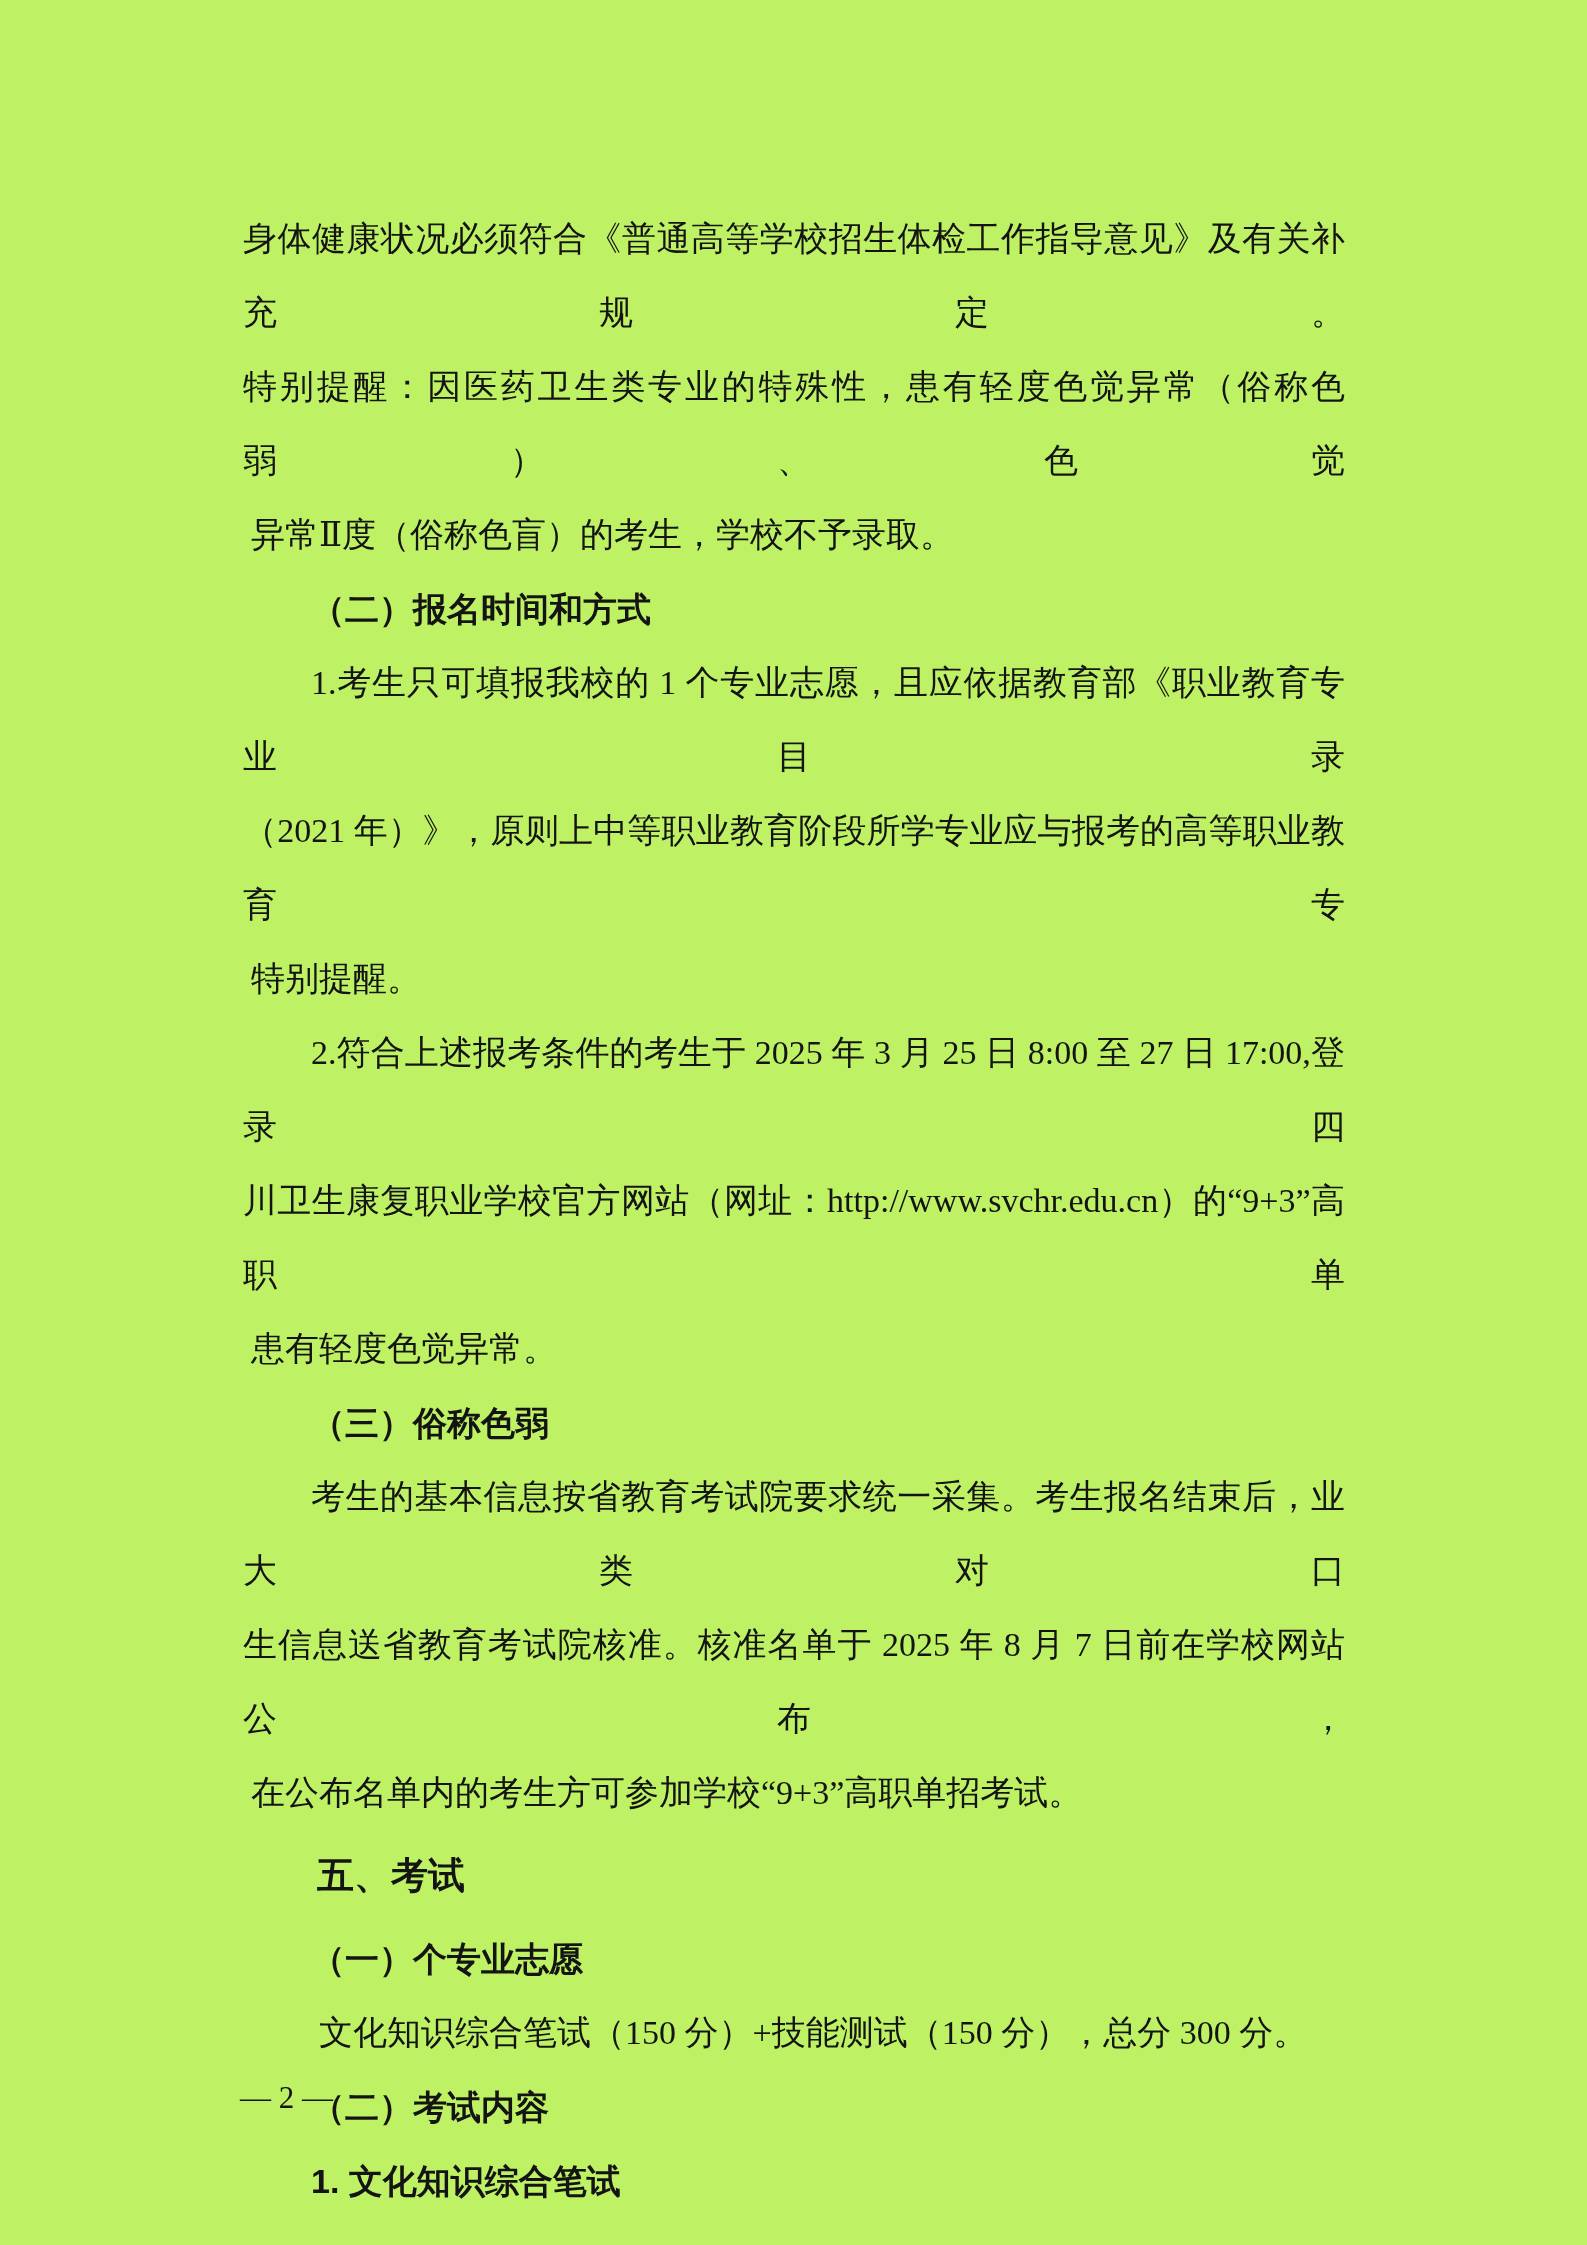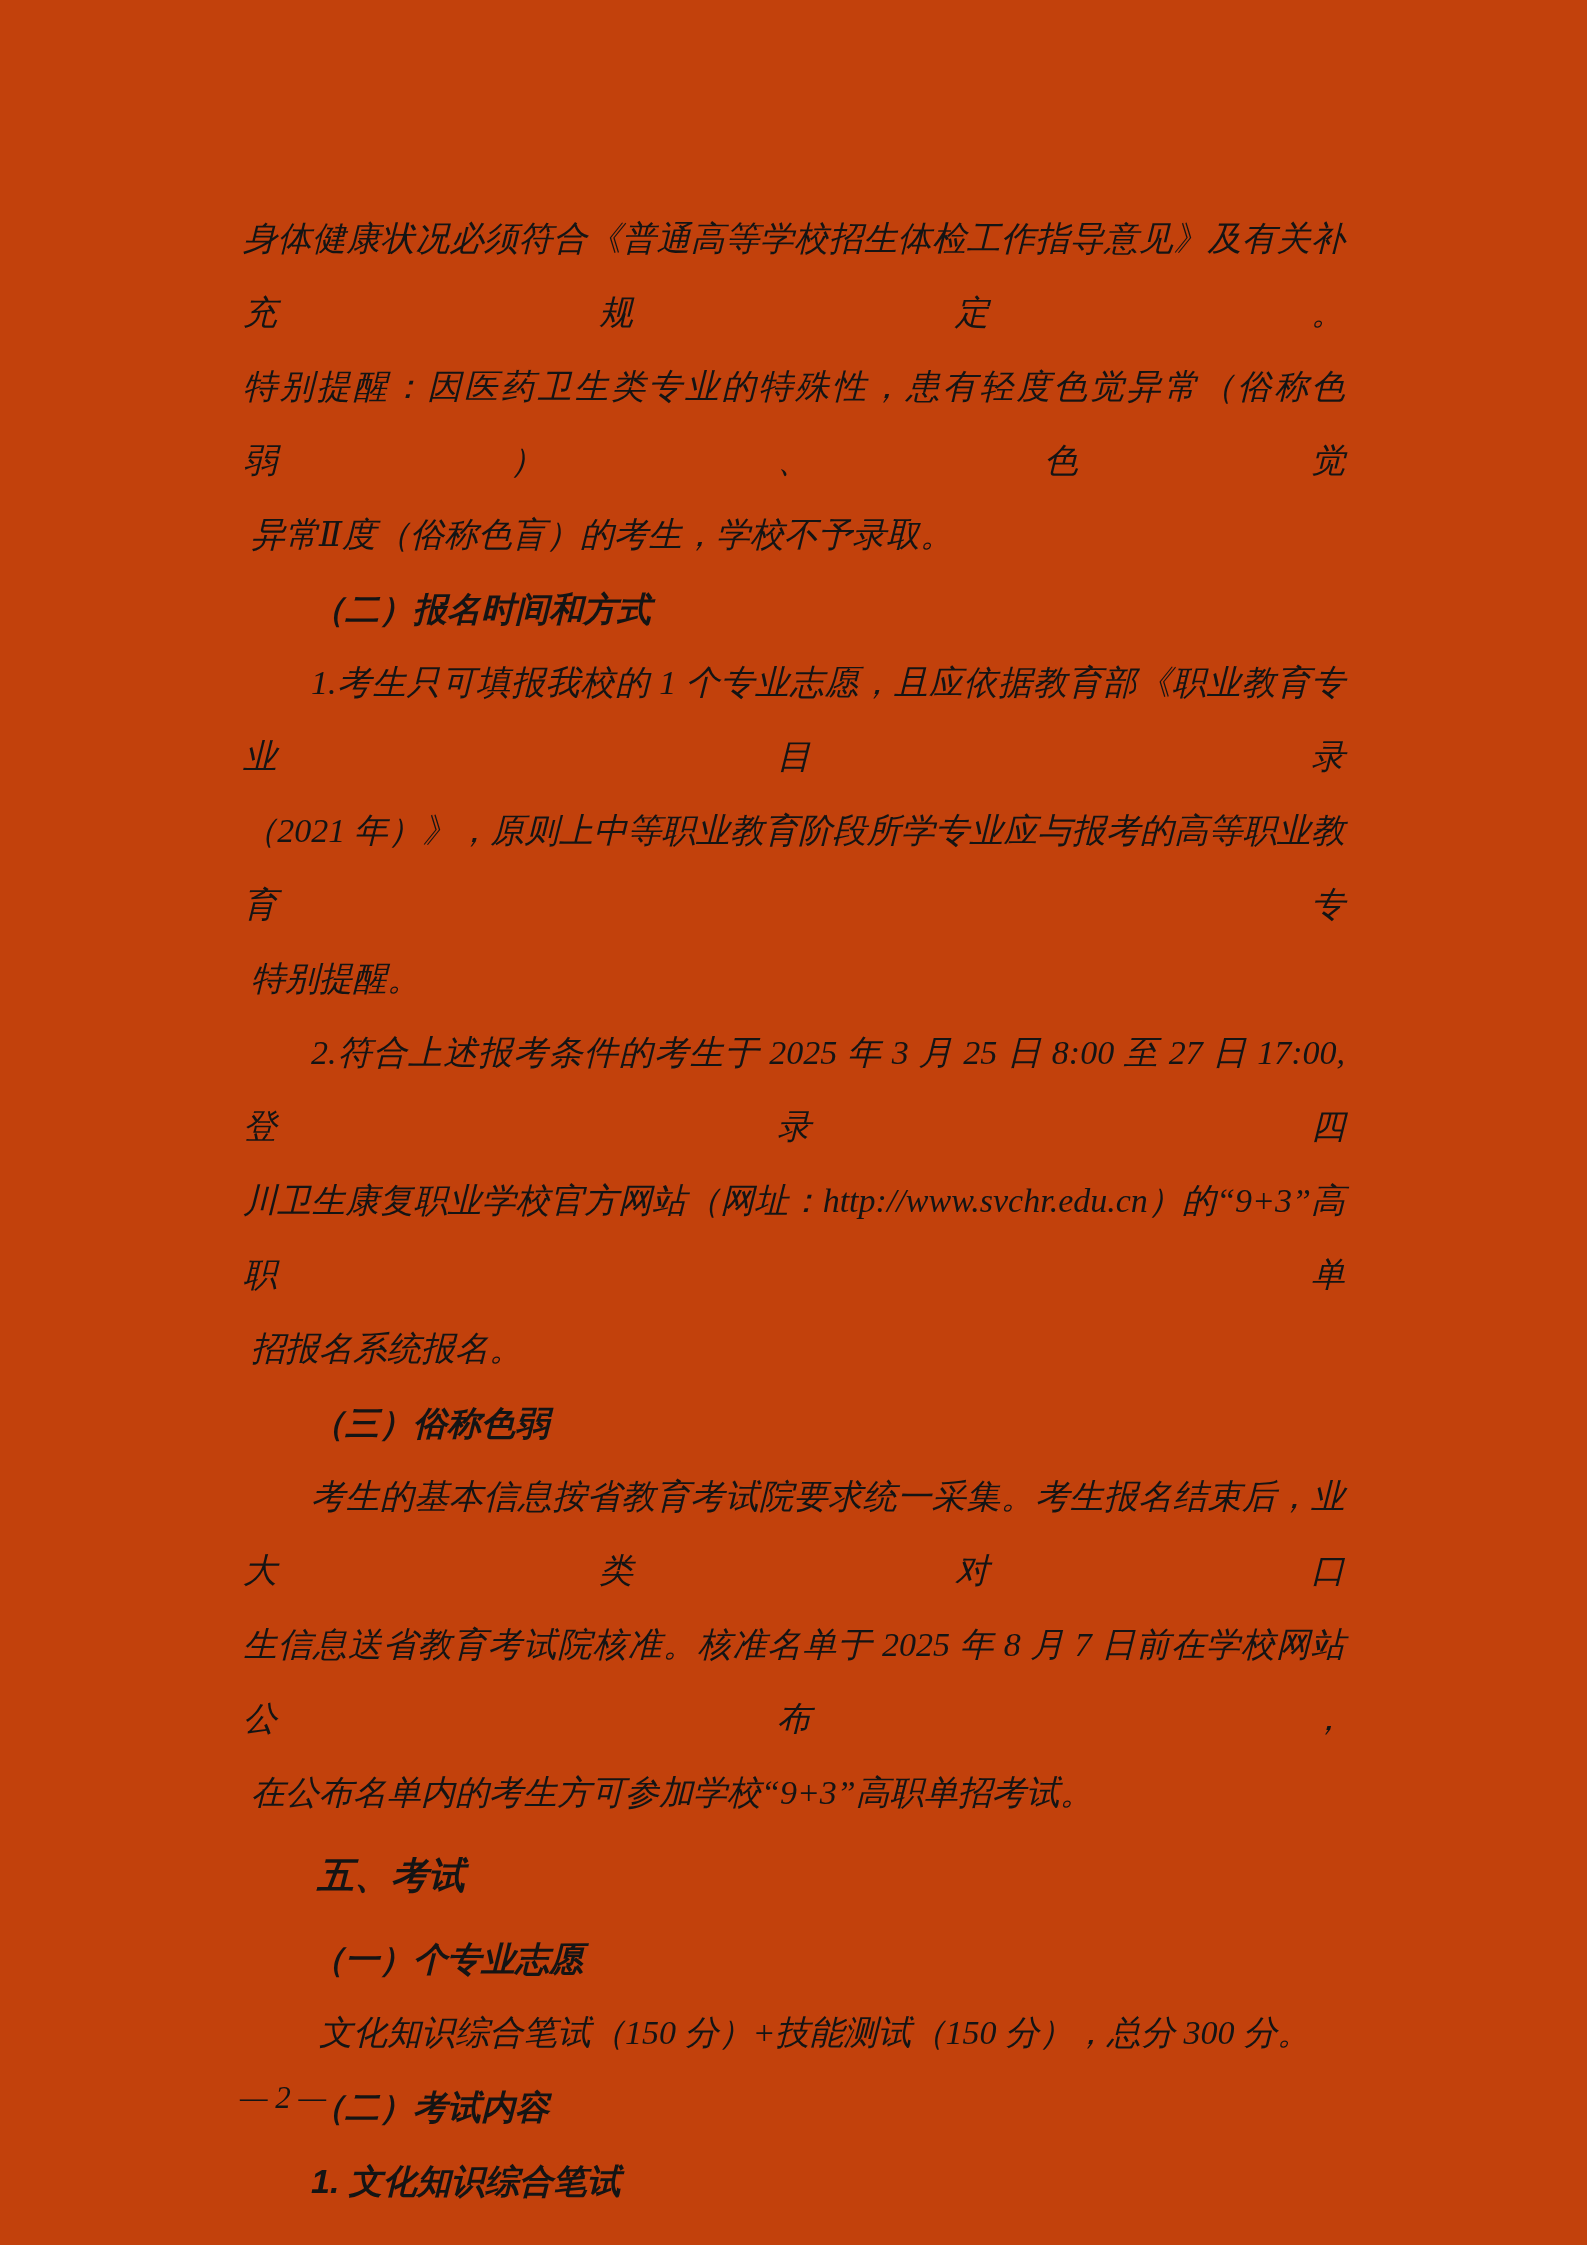--- a/index.html
+++ b/index.html
@@ -4,25 +4,24 @@
 <style>
   html, body {
     margin: 0;
     padding: 0;
     background: #e8e8e8;
   }
   .page {
     position: relative;
     width: 1587px;
     height: 2245px;
-    background: #c2410c;
+    background: #bef264;
     margin: 0 auto;
     overflow: hidden;
     color: #141414;
-    font-style: italic;
   }
   .content {
     position: absolute;
     left: 243px;
     top: 202px;
     width: 1102px;
   }
   .ln {
     font-family: "Liberation Serif", "DejaVu Serif", serif;
     font-size: 34px;
@@ -67,21 +66,21 @@
   <div class="content">
     <div class="ln full">身体健康状况必须符合《普通高等学校招生体检工作指导意见》及有关补充规定。</div>
     <div class="ln full">特别提醒：因医药卫生类专业的特殊性，患有轻度色觉异常（俗称色弱）、色觉</div>
     <div class="ln end">异常Ⅱ度（俗称色盲）的考生，学校不予录取。</div>
     <div class="ln h2 ind">（二）报名时间和方式</div>
     <div class="ln full ind">1.考生只可填报我校的 1 个专业志愿，且应依据教育部《职业教育专业目录</div>
     <div class="ln full">（2021 年）》，原则上中等职业教育阶段所学专业应与报考的高等职业教育专</div>
     <div class="ln end">特别提醒。</div>
     <div class="ln full ind">2.符合上述报考条件的考生于 2025 年 3 月 25 日 8:00 至 27 日 17:00,登录四</div>
     <div class="ln full">川卫生康复职业学校官方网站（网址：http://www.svchr.edu.cn）的“9+3”高职单</div>
-    <div class="ln end">招报名系统报名。</div>
+    <div class="ln end">患有轻度色觉异常。</div>
     <div class="ln h2 ind">（三）俗称色弱</div>
     <div class="ln full ind">考生的基本信息按省教育考试院要求统一采集。考生报名结束后，业大类对口</div>
     <div class="ln full">生信息送省教育考试院核准。核准名单于 2025 年 8 月 7 日前在学校网站公布，</div>
     <div class="ln end">在公布名单内的考生方可参加学校“9+3”高职单招考试。</div>
     <div class="ln h1 ind">五、考试</div>
     <div class="ln h2 ind">（一）个专业志愿</div>
     <div class="ln end ind">文化知识综合笔试（150 分）+技能测试（150 分），总分 300 分。</div>
     <div class="ln h2 ind">（二）考试内容</div>
     <div class="ln h2 ind">1. 文化知识综合笔试</div>
 

